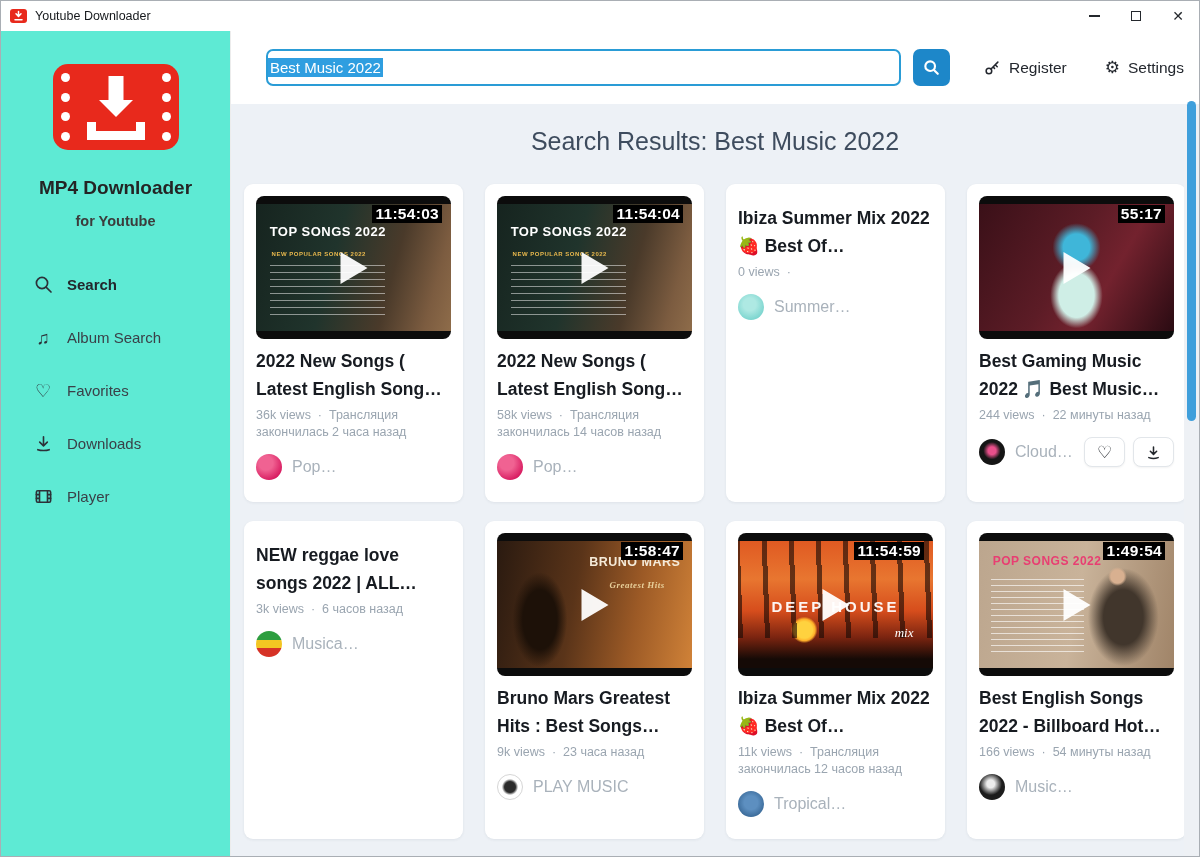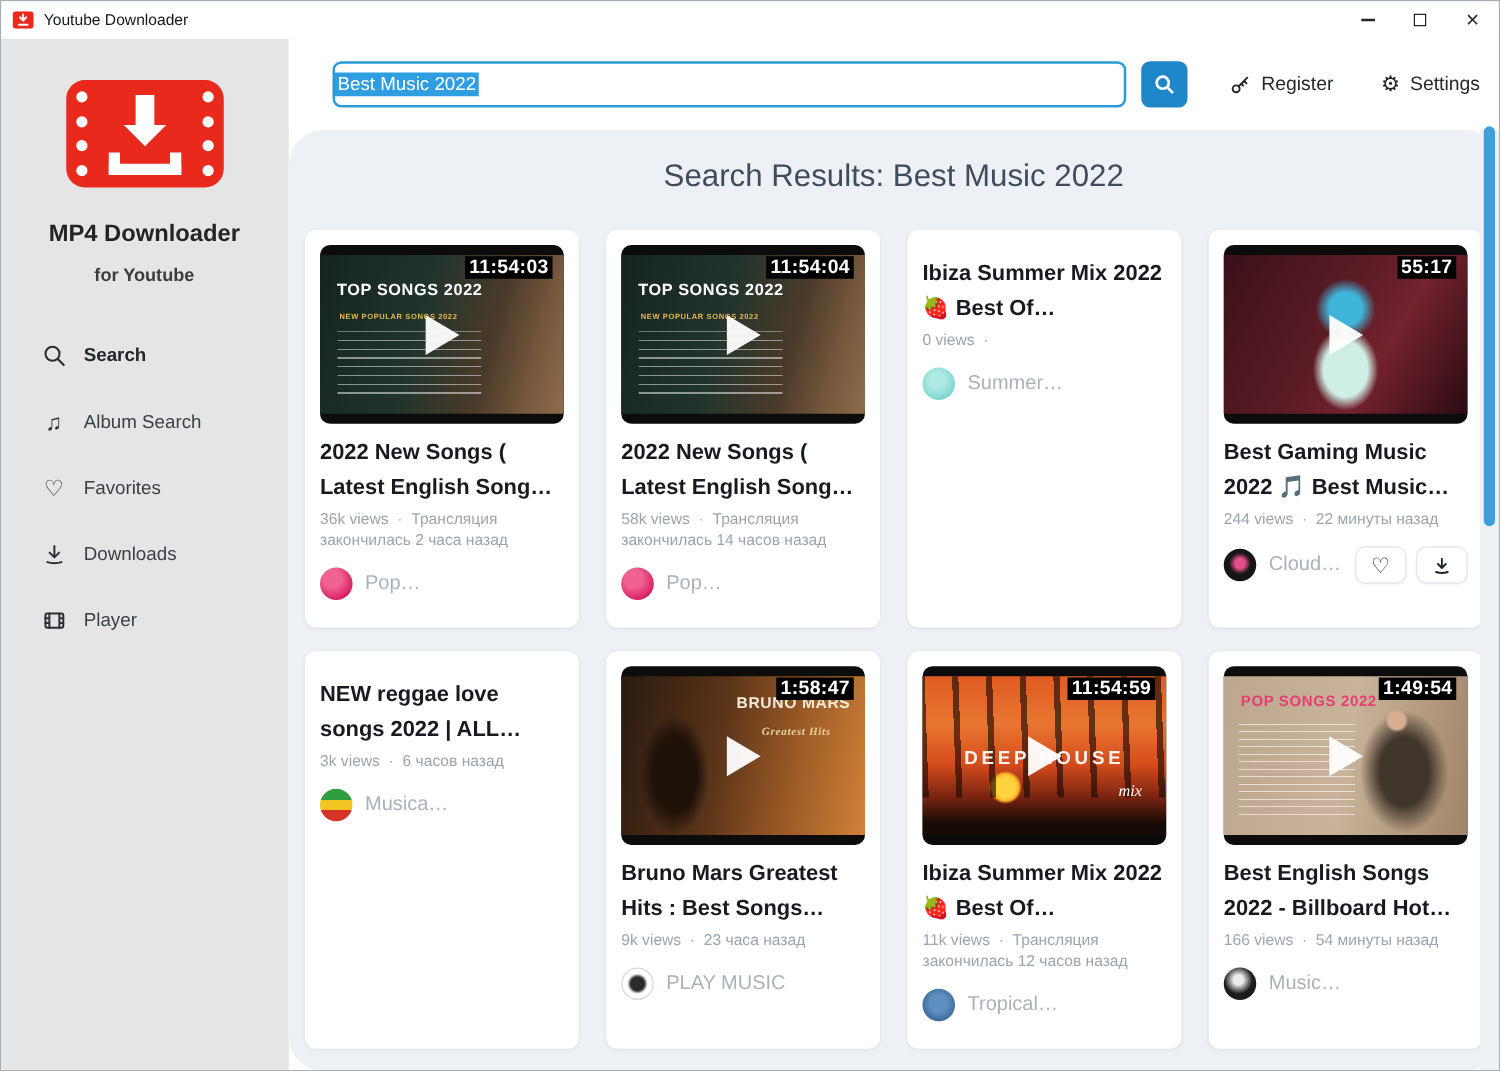--- a/index.html
+++ b/index.html
@@ -12,21 +12,21 @@
   
   .titlebar { height:30px; display:flex; align-items:center; padding-left:9px; background:#fff; }
   .tb-title { font-size:12.5px; color:#15181c; margin-left:8px; }
   .tb-controls { margin-left:auto; display:flex; height:100%; }
   .tb-btn { width:42px; height:100%; display:flex; align-items:center; justify-content:center; color:#24282d; cursor:default; }
   .glyph-min { width:11px; height:1.4px; background:#24282d; }
   .glyph-max { width:10px; height:10px; border:1.4px solid #24282d; }
   .glyph-close { font-size:14px; line-height:1; }
   
   .app-body { display:flex; height:826px; }
-  .sidebar { width:230px; flex:none; background:#e5e5e5; border-right:1px solid #ececec; }
+  .sidebar { width:230px; flex:none; background:#5eead4; border-right:1px solid #ececec; }
   .logo { position:relative; width:126px; height:86px; margin:33px auto 0; background:#e8291c; border-radius:15px; }
   .dots { position:absolute; top:9px; bottom:9px; width:9px; display:flex; flex-direction:column; justify-content:space-between; }
   .dots.l { left:8px; } .dots.r { right:8px; }
   .dots span { width:9px; height:9px; background:#fff; border-radius:50%; }
   .arrow-shaft { position:absolute; left:50%; top:12px; transform:translateX(-50%); width:15px; height:25px; background:#fff; }
   .arrow-head { position:absolute; left:50%; top:36px; transform:translateX(-50%); width:0; height:0;
     border-left:17px solid transparent; border-right:17px solid transparent; border-top:17px solid #fff; }
   .tray { position:absolute; bottom:10px; left:50%; transform:translateX(-50%); width:58px; height:18px;
     border-left:9px solid #fff; border-right:9px solid #fff; border-bottom:9px solid #fff; }
   .app-name { text-align:center; margin-top:27px; font-size:19px; font-weight:bold; color:#242424; }
@@ -43,21 +43,21 @@
   .topbar { height:73px; background:#fff; display:flex; align-items:center; padding-left:35px; flex:none; }
   .search-box { width:635px; height:37px; border:2px solid #2a9cd6; border-radius:7px; display:flex; align-items:center; background:#fff; }
   .sel-text { background:#2f9ee0; color:#fff; font-size:15px; padding:1px 2px; white-space:nowrap; }
   .search-btn { margin-left:12px; width:37px; height:37px; background:#1d87c9; border-radius:7px; display:flex; align-items:center; justify-content:center; cursor:pointer; flex:none; }
   .search-btn svg { stroke:#fff; fill:none; stroke-width:2.4; stroke-linecap:round; }
   .top-link { display:flex; align-items:center; gap:8px; font-size:15.5px; font-weight:normal; color:#23272e; cursor:pointer; }
   .top-link svg { stroke:#23272e; fill:none; stroke-width:1.7; stroke-linecap:round; stroke-linejoin:round; }
   .reg { margin-left:33px; } .set { margin-left:38px; }
   .gear { font-size:17px; line-height:1; color:#23272e; }
   
-  .main { flex:1; background:#edf1f6; position:relative; overflow:hidden;border-radius:28px; }
+  .main { flex:1; background:#edf1f6; position:relative; overflow:hidden; }
   .heading { text-align:center; margin-top:23px; font-size:25px; font-weight:500; color:#3e4c5e; }
   .grid { margin:28px 0 0 13px; display:grid; grid-template-columns:repeat(4,219px); column-gap:22px; row-gap:19px; }
   .card { background:#fff; border-radius:9px; padding:12px; height:318px; box-shadow:0 1px 3px rgba(30,40,60,.07); }
   .thumb { height:143px; border-radius:8px; background:#0c0c0c; position:relative; overflow:hidden; cursor:pointer; }
   .art { position:absolute; left:0; right:0; top:8px; bottom:8px; }
   .duration { position:absolute; top:9px; right:9px; color:#fff; font-weight:bold; font-size:15.5px; background:#000; padding:0 3px; z-index:3; letter-spacing:.3px; }
   .play { position:absolute; top:50%; left:50%; transform:translate(-50%,-50%); width:0; height:0;
     border-left:27px solid rgba(255,255,255,.95); border-top:16px solid transparent; border-bottom:16px solid transparent; z-index:2; }
   .v-title { margin-top:8px; font-size:17.5px; font-weight:bold; color:#171b21; line-height:28px; max-height:56px; overflow:hidden; cursor:pointer; }
   .v-meta { margin-top:4px; font-size:12.5px; color:#9aa5b0; line-height:17px; }

